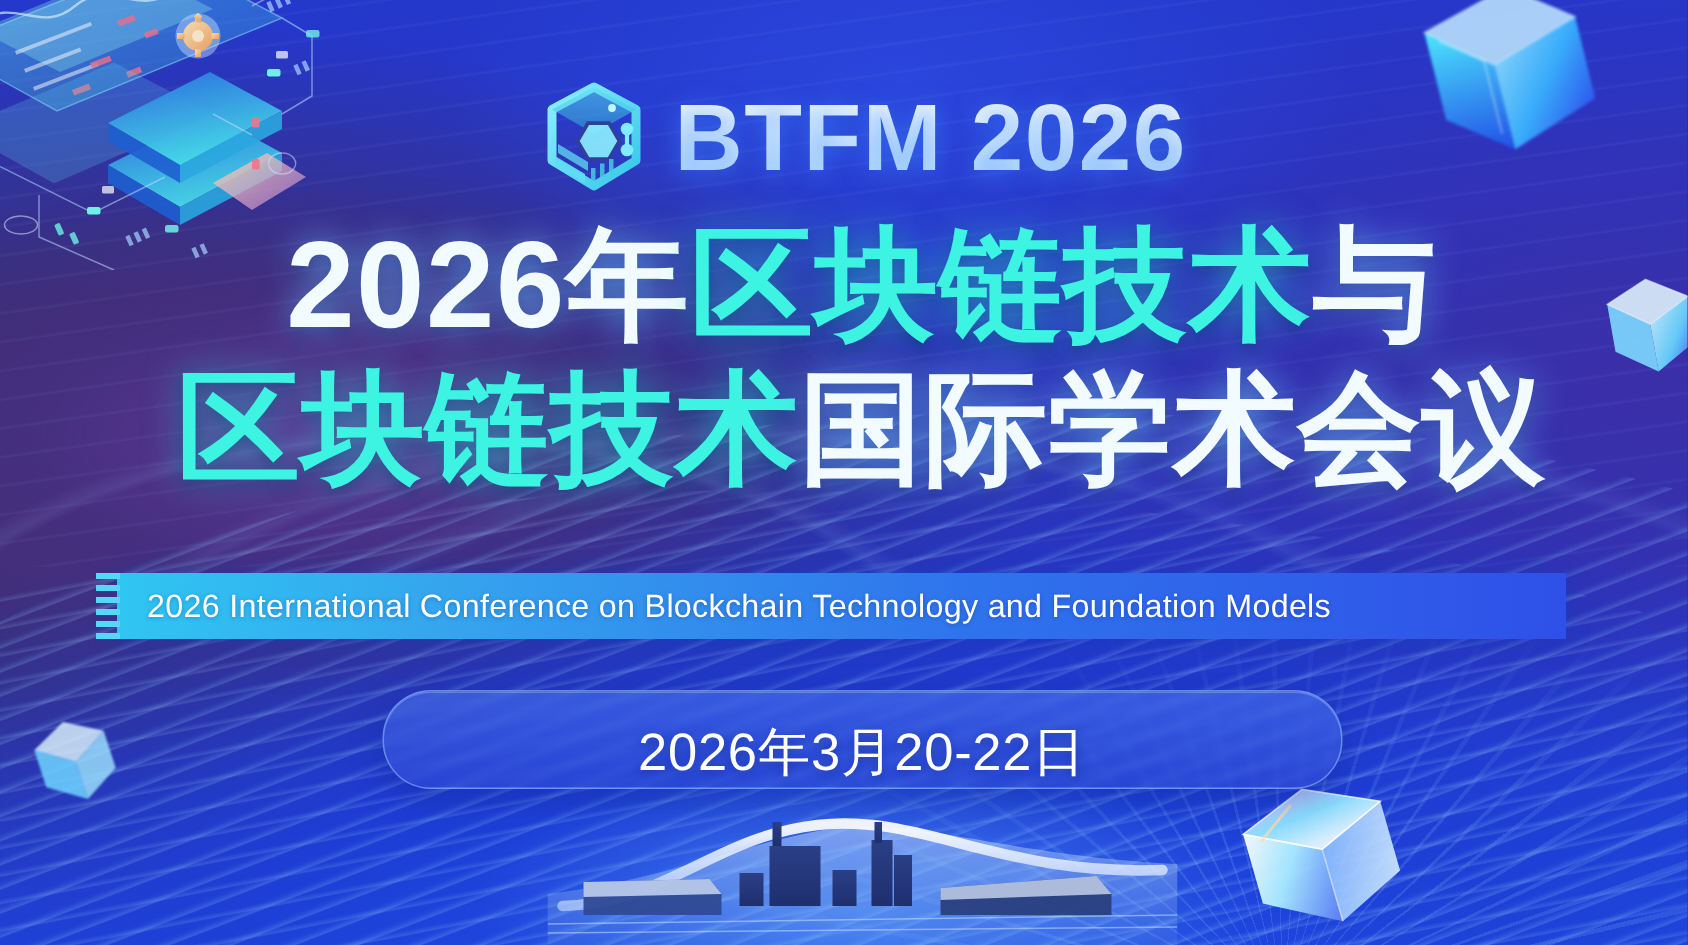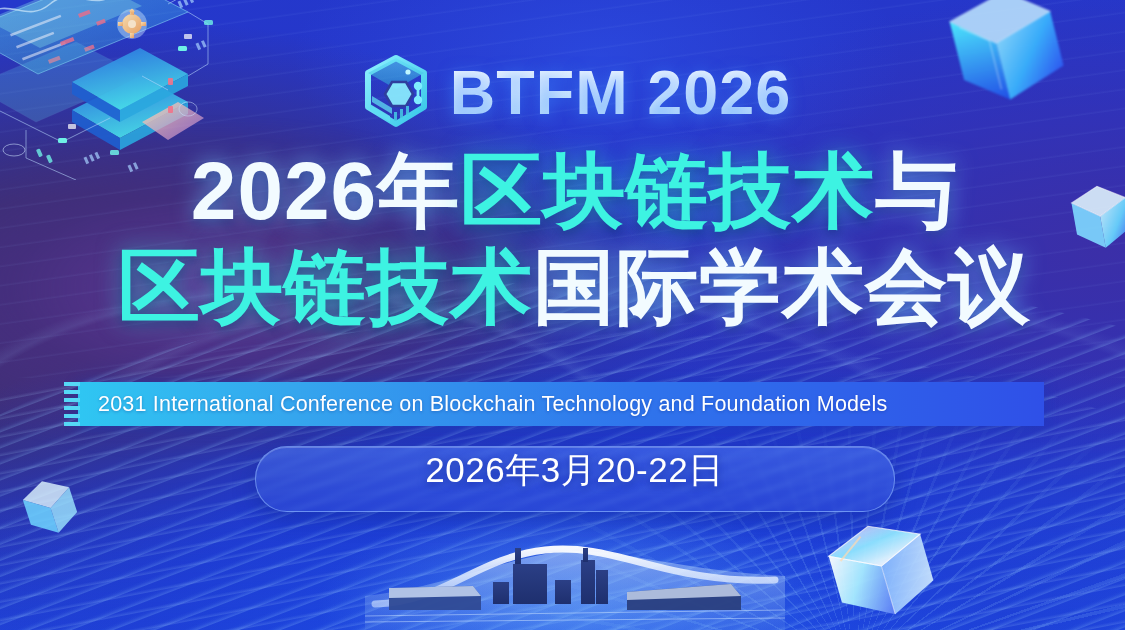--- a/index.html
+++ b/index.html
@@ -159,25 +159,25 @@
     position:absolute;left:-14px;top:0;width:16px;height:44px;
     background:repeating-linear-gradient(
       180deg,
       #55d8f6 0px,#55d8f6 4px,
       rgba(0,0,0,0) 4px,rgba(0,0,0,0) 8px);
   }
 
   
   .pill{
     position:absolute;left:50%;transform:translateX(-50%);
-    top:446px;width:638px;height:64px;border-radius:32px;
+    top:460px;width:638px;height:64px;border-radius:32px;
     background:linear-gradient(180deg,rgba(70,110,235,.62),rgba(48,76,215,.52));
     border:1px solid rgba(150,190,255,.55);
     box-shadow:inset 0 1px 0 rgba(255,255,255,.22),0 6px 22px rgba(15,40,140,.38);
-    display:flex;align-items:flex-start;justify-content:center;gap:42px;
+    display:flex;align-items:flex-end;justify-content:center;gap:42px;
     z-index:6;backdrop-filter:blur(2px);
   }
   .pill span{
     color:#ffffff;font-size:35px;letter-spacing:.5px;white-space:nowrap;
     font-family:"Liberation Sans","DejaVu Sans",sans-serif;
     text-shadow:0 2px 8px rgba(10,30,120,.55);
   }
 </style>
 </head>
 <body>
@@ -484,20 +484,20 @@
     <div class="title-line">
       <span class="t-white">2026年</span><span class="t-cyan">区块链技术</span><span class="t-white">与</span>
     </div>
     <div class="title-line">
       <span class="t-cyan">区块链技术</span><span class="t-white">国际学术会议</span>
     </div>
   </div>
 
   <div class="sub-bar">
     <span class="sub-dashes"></span>
-    <span class="sub-text">2031 International Conference on Blockchain Technology and Foundation Models</span>
+    <span class="sub-text">2026 International Conference on Blockchain Technology and Foundation Models</span>
   </div>
 
   <div class="pill">
     <span>2026年3月20-22日</span>
   </div>
 
 </div>
 
 </body></html>

